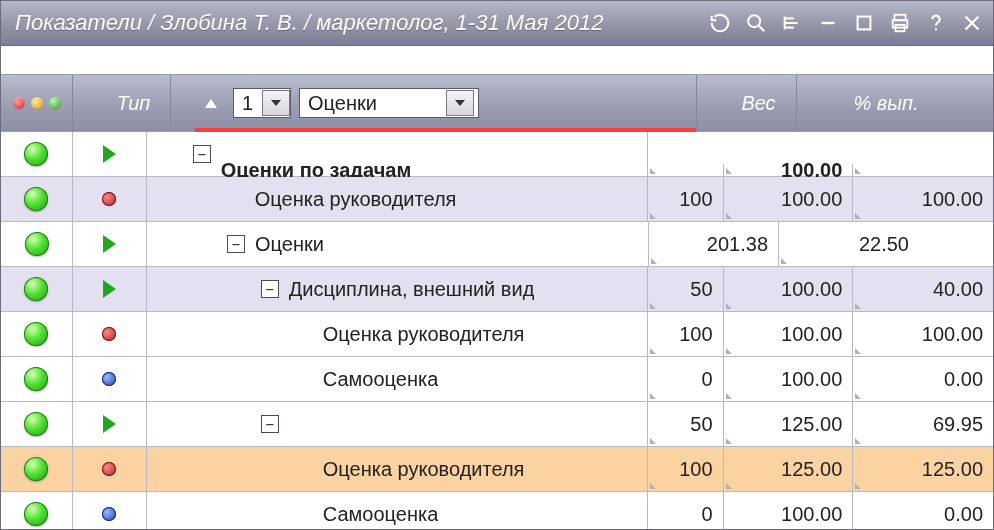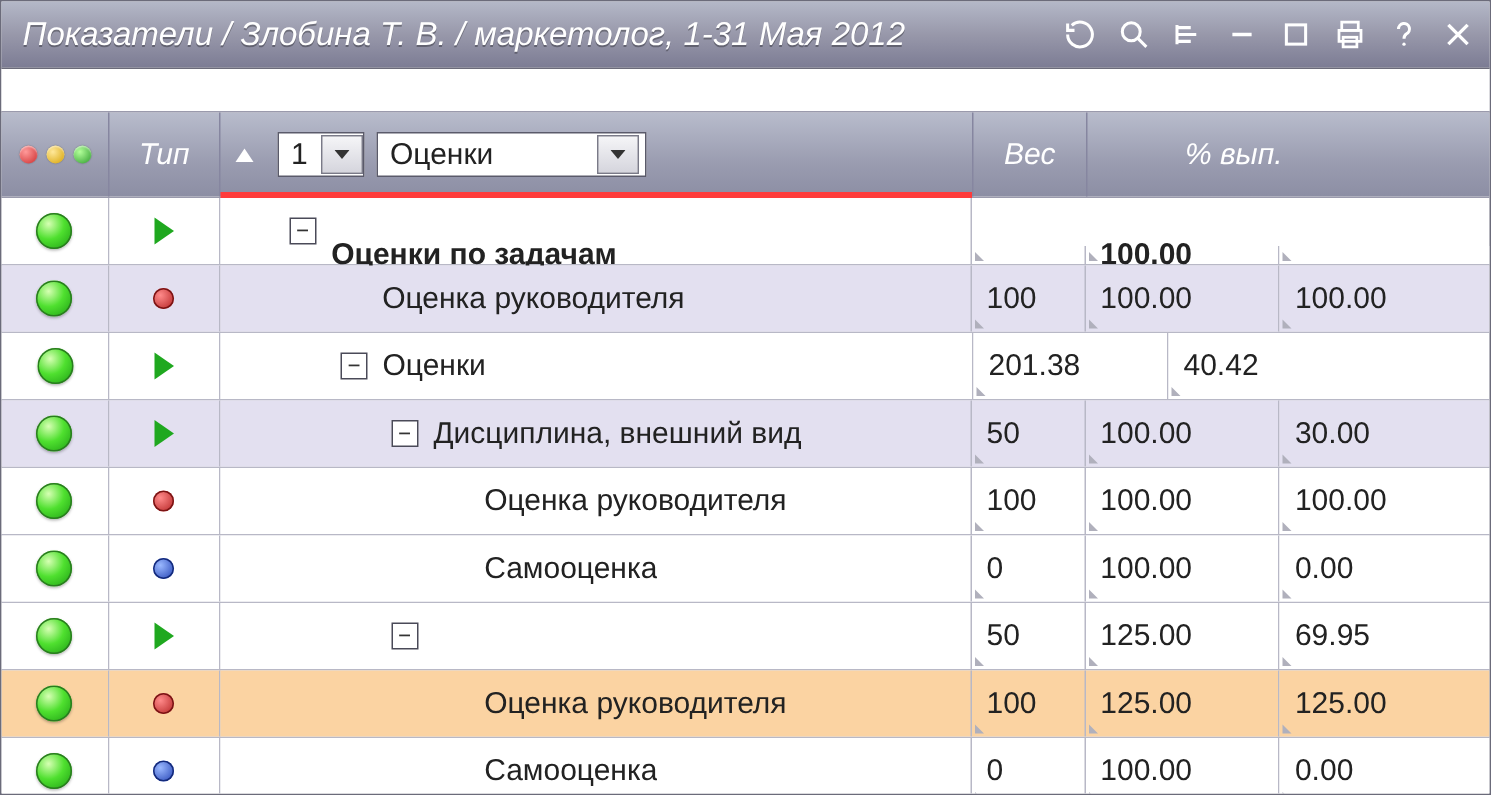--- a/index.html
+++ b/index.html
@@ -63,20 +63,21 @@
 
   
   .header-row {
     height: 56px;
     display: flex;
     border-top: 1px solid #9a9aac;
     border-bottom: 1px solid #9a9aac;
     background: linear-gradient(to bottom, #b8bccc 0%, #9a9cb0 60%, #8c8ea4 100%);
     color: #fff;
     font-style: italic;
+    gap: 24px;
   }
   .hcell {
     display: flex;
     align-items: center;
     justify-content: center;
     border-right: 1px solid #8686a0;
     box-sizing: border-box;
     position: relative;
   }
   .hcell:last-child { border-right: none; }
@@ -152,29 +153,29 @@
   }
   .cell {
     border-right: 1px solid #b8b8c6;
     box-sizing: border-box;
     display: flex;
     align-items: center;
     padding: 0 10px;
   }
   .cell:last-child { border-right: none; }
 
-  .cell.num { justify-content: flex-start; font-variant-numeric: tabular-nums; }
+  .cell.num { justify-content: flex-end; font-variant-numeric: tabular-nums; }
   .cell.name { position: relative; padding-left: 0; }
 
   
   .col-status { width: 72px; justify-content: center; }
   .col-type   { width: 74px; justify-content: center; }
   .col-name   { width: 502px; }
   .col-w1     { width: 76px; }
-  .col-w2     { width: 130px; justify-content: flex-end; }
+  .col-w2     { width: 130px; }
   .col-w3     { width: 140px; }
 
   
   .row.bg-lavender .cell { background: #e3e0f0; }
   .row.bg-white    .cell { background: #ffffff; }
   .row.bg-orange   .cell { background: #fbd3a2; }
 
   
   .ball {
     width: 24px; height: 24px; border-radius: 50%;
@@ -391,21 +392,21 @@
         <div class="cell col-name name">
           <div class="pad" style="padding-left: 80px;">
             <span class="expander">−</span>
             <span class="name-label">Оценки</span>
           </div>
         </div>
         <div class="cell num col-w2">
           <span>201.38</span>
         </div>
         <div class="cell num col-w3">
-          <span>40.42</span>
+          <span>22.50</span>
         </div>
       </div>
       <div class="row bg-lavender">
         <div class="cell col-status" style="justify-content: center;">
           <div class="ball"></div>
         </div>
         <div class="cell col-type" style="justify-content: center;">
           <div class="type-tri"></div>
         </div>
         <div class="cell col-name name">
@@ -414,21 +415,21 @@
             <span class="name-label">Дисциплина, внешний вид</span>
           </div>
         </div>
         <div class="cell num col-w1">
           <span>50</span>
         </div>
         <div class="cell num col-w2">
           <span>100.00</span>
         </div>
         <div class="cell num col-w3">
-          <span>30.00</span>
+          <span>40.00</span>
         </div>
       </div>
       <div class="row bg-white">
         <div class="cell col-status" style="justify-content: center;">
           <div class="ball"></div>
         </div>
         <div class="cell col-type" style="justify-content: center;">
           <div class="type-dot red"></div>
         </div>
         <div class="cell col-name name">

